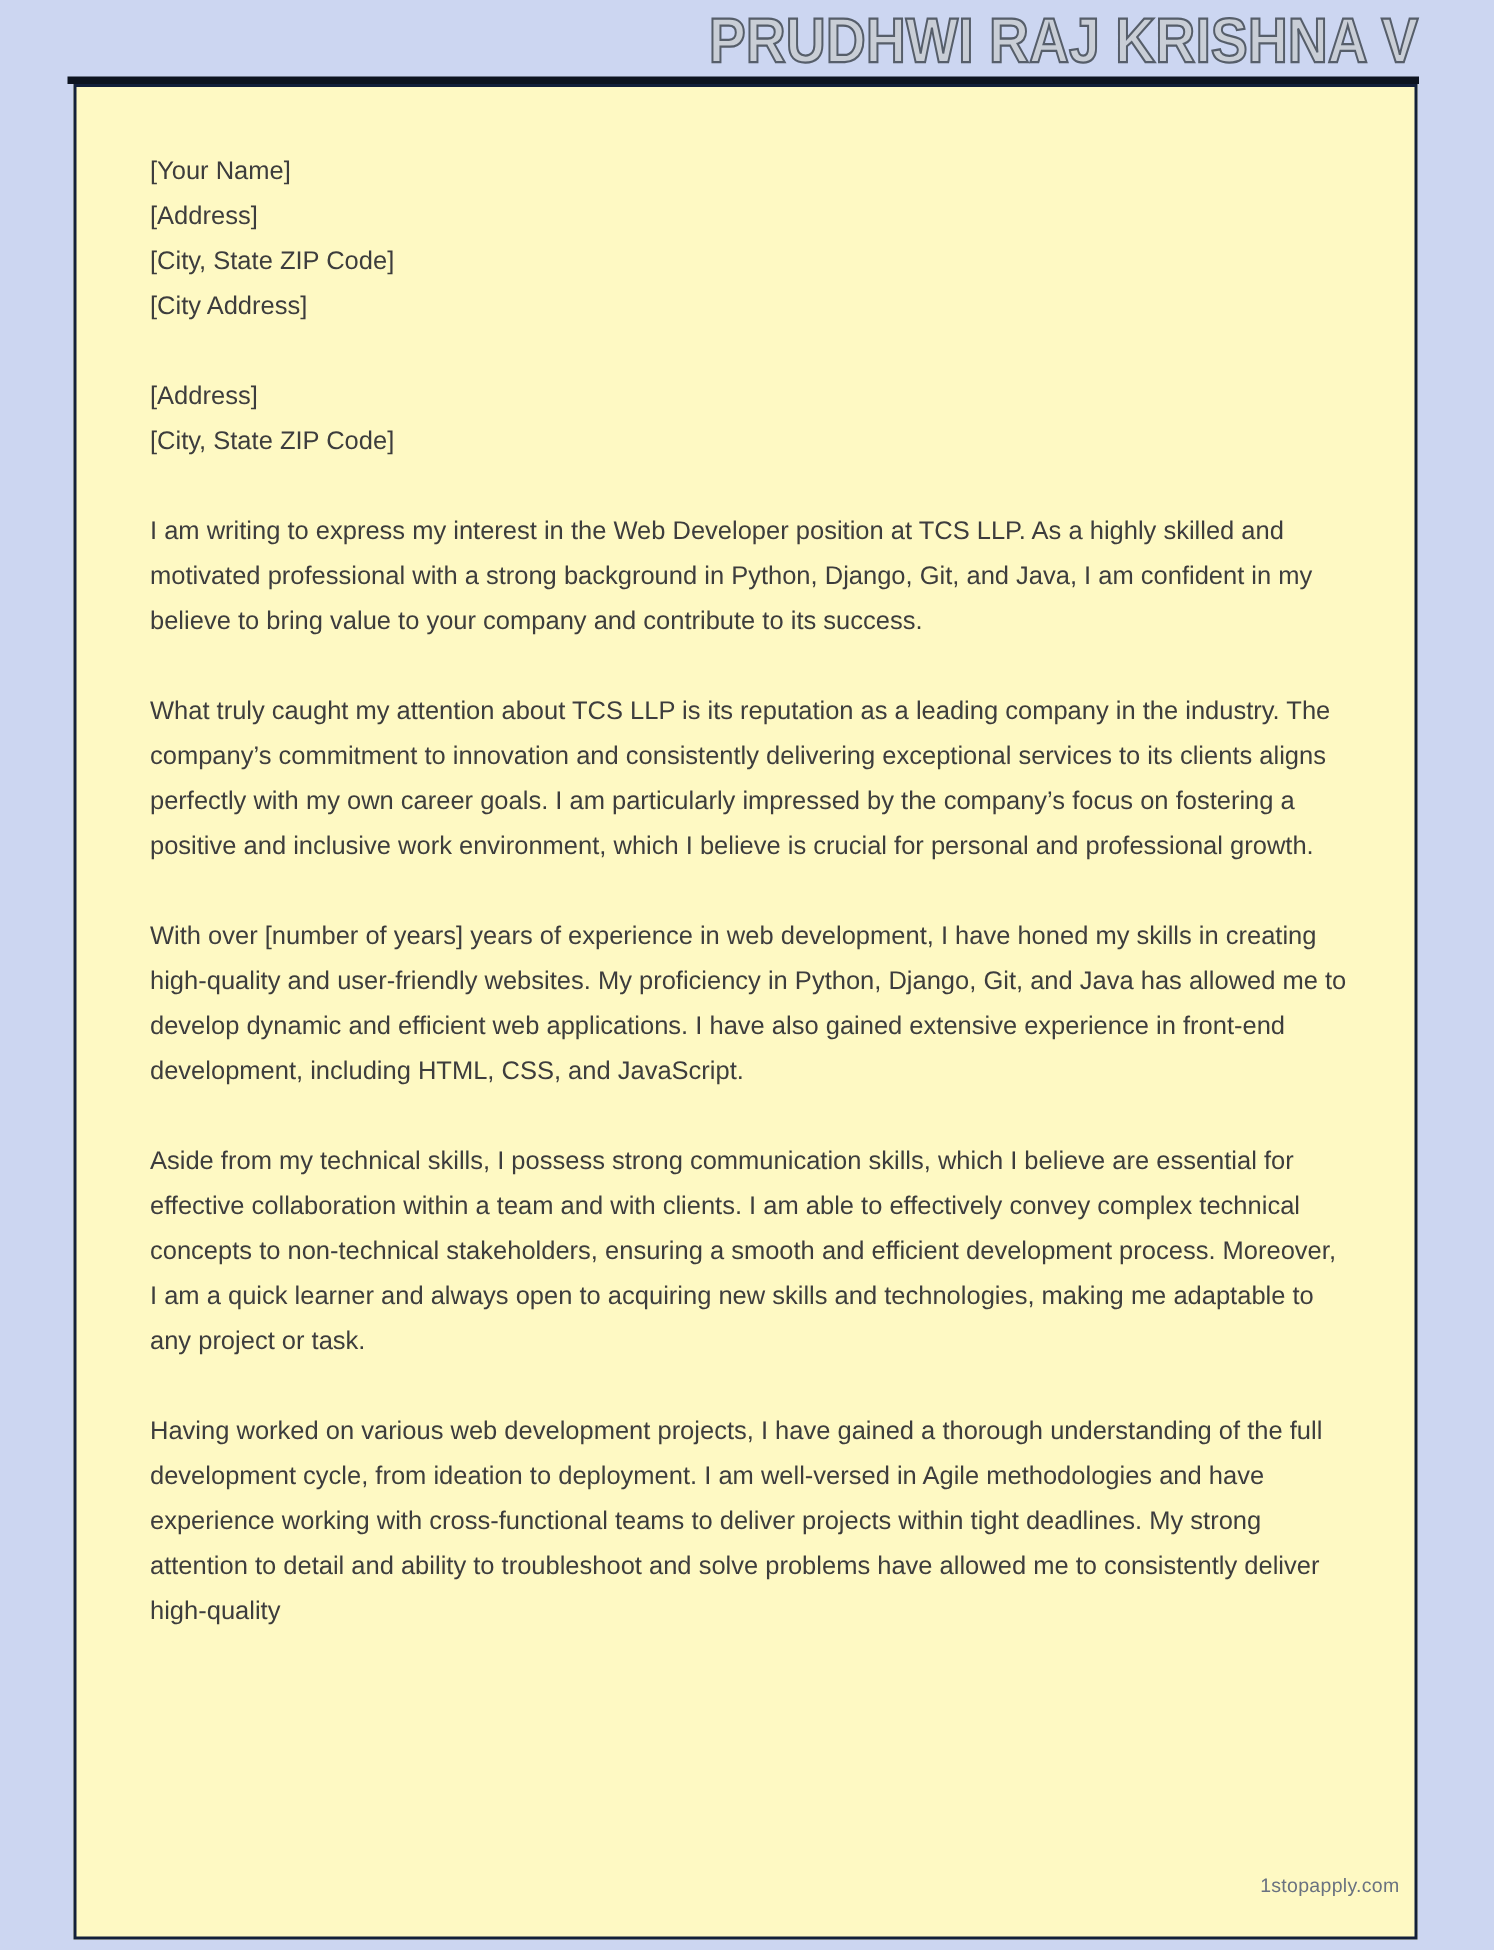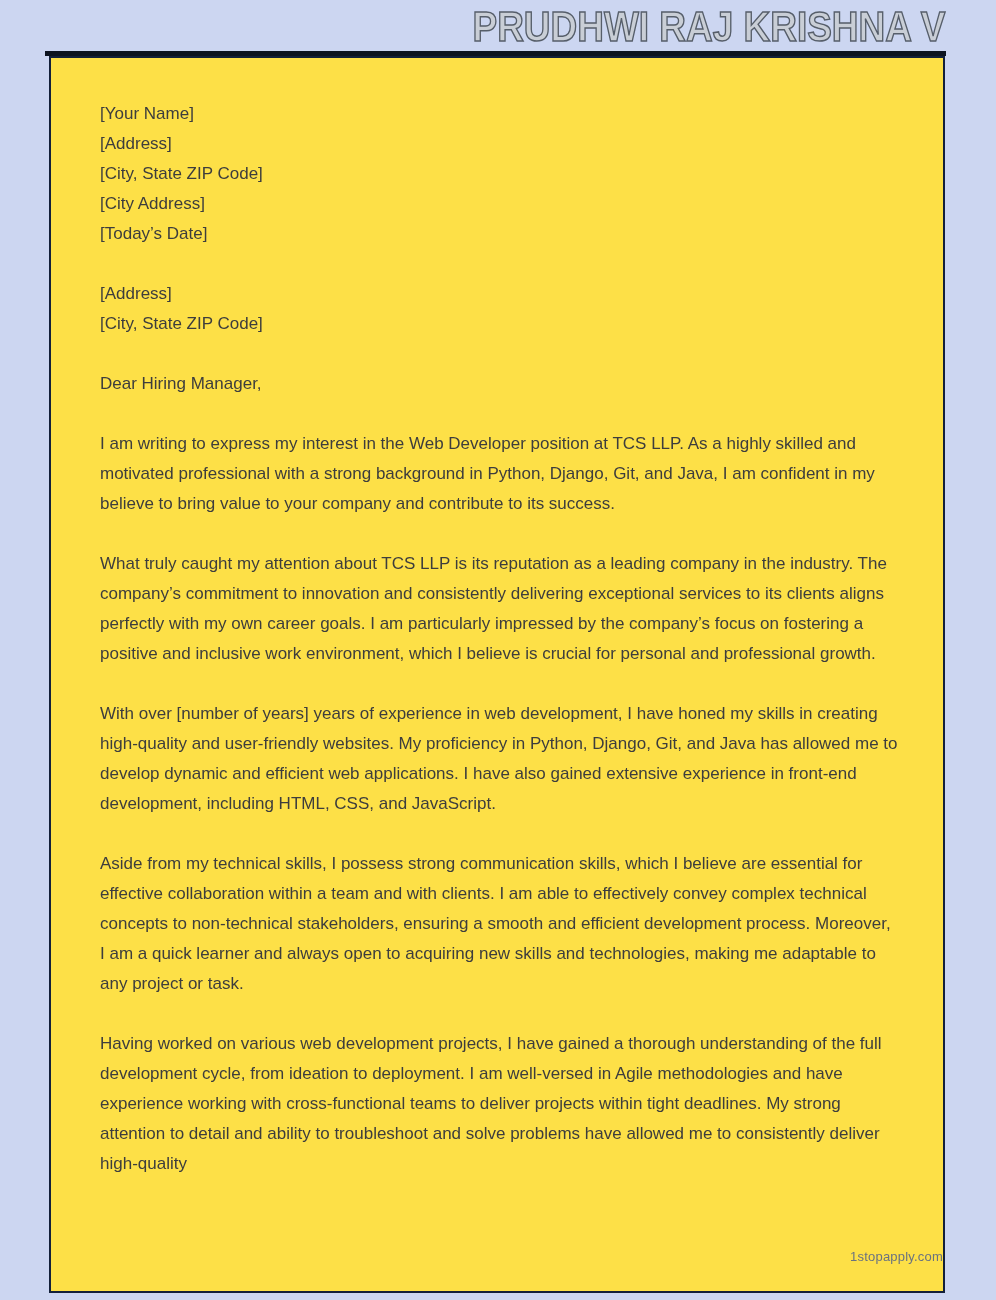--- a/index.html
+++ b/index.html
@@ -38,42 +38,42 @@
     background: #0d1420;
   }
 
   
   .page {
     position: absolute;
     top: 56px;
     left: 49px;
     width: 896px;
     height: 1237px;
-    background: #fde047;
+    background: #fef9c3;
     border: 2px solid #13203a;
     overflow: hidden;
   }
 
   .letter {
     position: absolute;
     top: 41px;
     left: 49px;
     width: 800px;
     color: #3d3d3d;
     font-size: 17px;
     line-height: 30px;
     font-family: "Liberation Sans", "DejaVu Sans", sans-serif;
   }
 
   .block, .para { margin: 0 0 30px 0; }
   .line { display: block; }
 
   .watermark {
     position: absolute;
-    right: 0;
+    right: 10px;
     top: 1191px;
     font-size: 13px;
     color: #6a7280;
     letter-spacing: 0.2px;
     margin-left: 43px;
   }
 </style>
 </head>
 <body>
 
@@ -82,29 +82,27 @@
 <div class="header-rule"></div>
 
 <div class="page">
   <div class="letter">
 
     <p class="block">
       <span class="line">[Your Name]</span>
       <span class="line">[Address]</span>
       <span class="line">[City, State ZIP Code]</span>
       <span class="line">[City Address]</span>
-      <span class="line">[Today’s Date]</span>
     </p>
 
     <p class="block">
       <span class="line">[Address]</span>
       <span class="line">[City, State ZIP Code]</span>
     </p>
 
-    <p class="block">Dear Hiring Manager,</p>
 
     <p class="para">I am writing to express my interest in the Web Developer position at TCS LLP. As a highly skilled and motivated professional with a strong background in Python, Django, Git, and Java, I am confident in my believe to bring value to your company and contribute to its success.</p>
     <p class="para">What truly caught my attention about TCS LLP is its reputation as a leading company in the industry. The company’s commitment to innovation and consistently delivering exceptional services to its clients aligns perfectly with my own career goals. I am particularly impressed by the company’s focus on fostering a positive and inclusive work environment, which I believe is crucial for personal and professional growth.</p>
     <p class="para">With over [number of years] years of experience in web development, I have honed my skills in creating high-quality and user-friendly websites. My proficiency in Python, Django, Git, and Java has allowed me to develop dynamic and efficient web applications. I have also gained extensive experience in front-end development, including HTML, CSS, and JavaScript.</p>
     <p class="para">Aside from my technical skills, I possess strong communication skills, which I believe are essential for effective collaboration within a team and with clients. I am able to effectively convey complex technical concepts to non-technical stakeholders, ensuring a smooth and efficient development process. Moreover, I am a quick learner and always open to acquiring new skills and technologies, making me adaptable to any project or task.</p>
     <p class="para">Having worked on various web development projects, I have gained a thorough understanding of the full development cycle, from ideation to deployment. I am well-versed in Agile methodologies and have experience working with cross-functional teams to deliver projects within tight deadlines. My strong attention to detail and ability to troubleshoot and solve problems have allowed me to consistently deliver high-quality</p>
   </div>
 
   <div class="watermark">1stopapply.com</div>
 </div>

